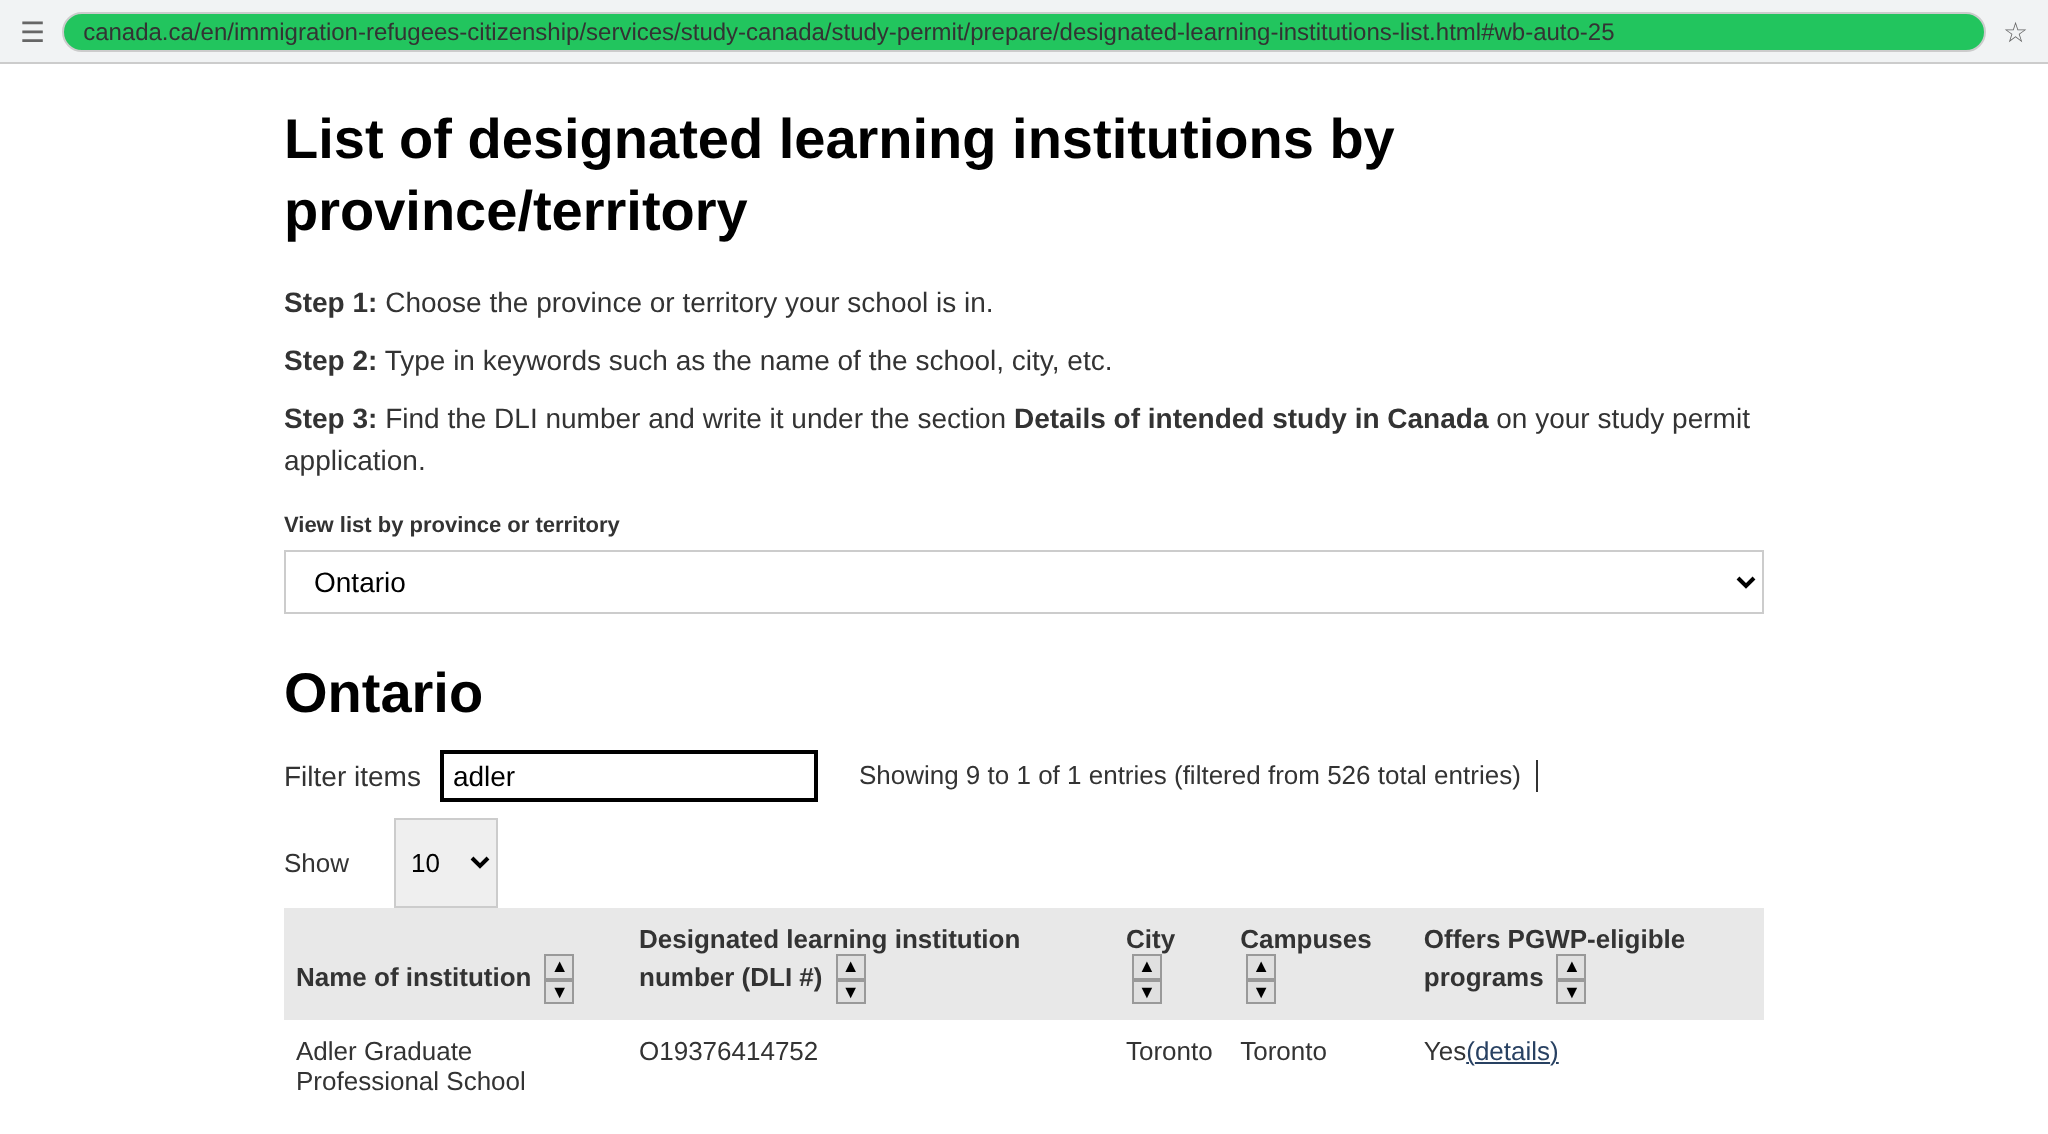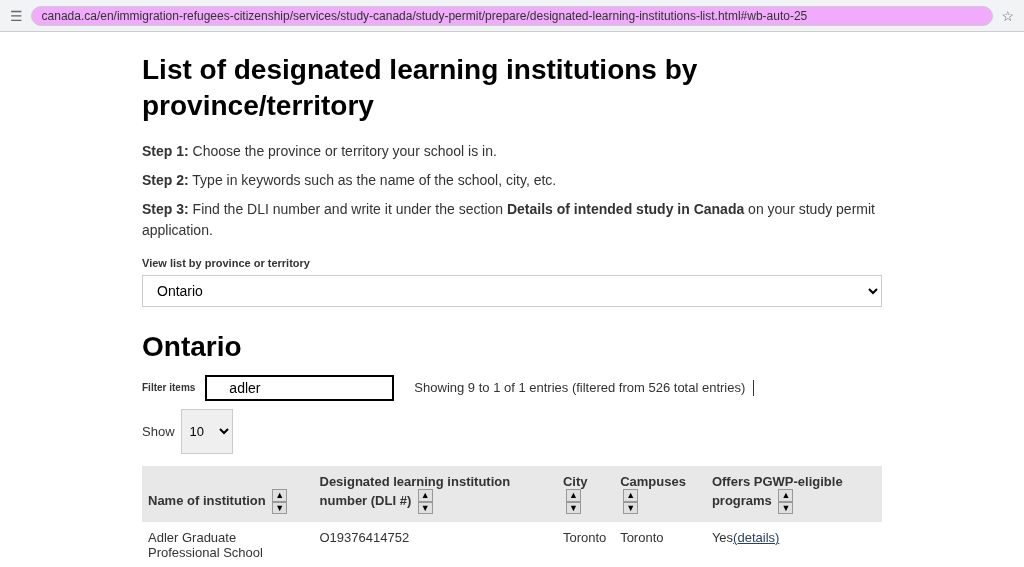--- a/index.html
+++ b/index.html
@@ -15,21 +15,21 @@
       background: #f1f3f4;
       border-bottom: 1px solid #ccc;
       padding: 6px 10px;
       display: flex;
       align-items: center;
       gap: 8px;
       height: 32px;
     }
     .address-bar {
       flex: 1;
-      background: #f0abfc;
+      background: #22c55e;
       border: 1px solid #ccc;
       border-radius: 12px;
       padding: 2px 10px;
       font-size: 12px;
       color: #333;
       display: flex;
       align-items: center;
     }
     .chrome-icon {
       font-size: 14px;
@@ -94,42 +94,41 @@
     }
 
     .filter-row {
       display: flex;
       align-items: center;
       margin-bottom: 8px;
       gap: 10px;
     }
 
     .filter-label {
-      font-size: 10px;
-      font-weight: bold;
+      font-size: 14px;
+      font-weight: normal;
     }
 
     .filter-input {
       border: 2px solid #000;
-      padding: 3px 22px;
+      padding: 3px 4px;
       font-size: 14px;
       width: 189px;
     }
 
     .showing-text {
       font-size: 13px;
       color: #333;
       margin-left: 10px;
     }
 
     .show-row {
       display: flex;
       align-items: center;
-      margin-bottom: 12px;
-      gap: 6px;
+      gap: 22px;
       font-size: 13px;
     }
 
     .show-select {
       border: 1px solid #ccc;
       padding: 13px 4px;
       font-size: 13px;
     }
 
     

